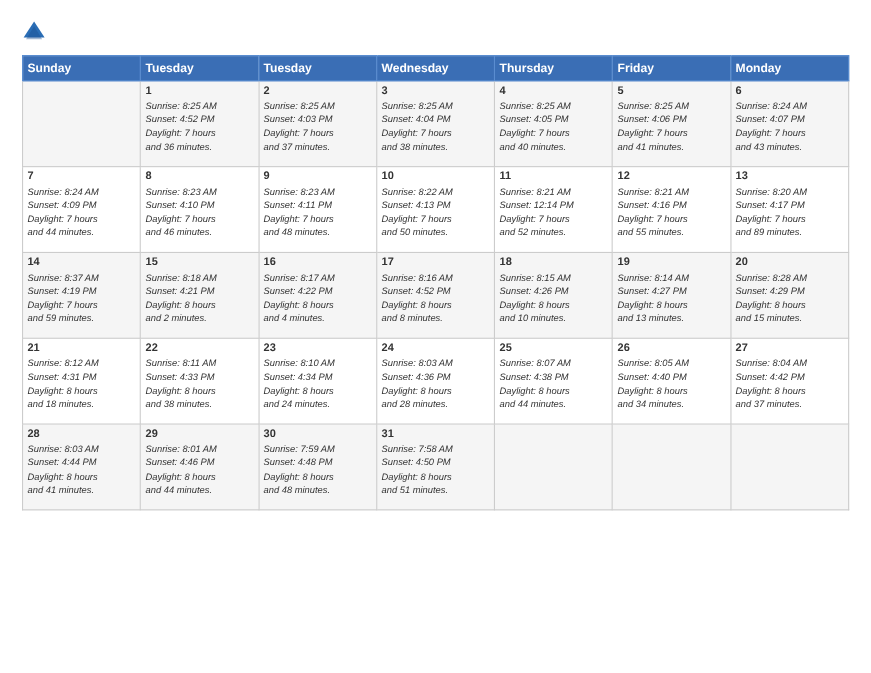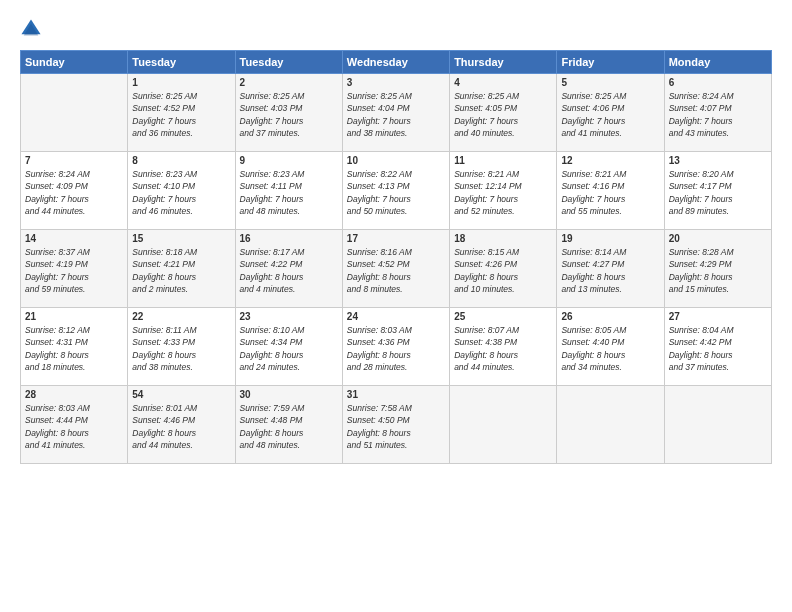--- a/index.html
+++ b/index.html
@@ -383,21 +383,21 @@
           <td>
             <span class="day-num">28</span>
             <div class="cell-content">
               <div>Sunrise: 8:03 AM</div>
               <div>Sunset: 4:44 PM</div>
               <div>Daylight: 8 hours</div>
               <div>and 41 minutes.</div>
             </div>
           </td>
           <td>
-            <span class="day-num">54</span>
+            <span class="day-num">29</span>
             <div class="cell-content">
               <div>Sunrise: 8:01 AM</div>
               <div>Sunset: 4:46 PM</div>
               <div>Daylight: 8 hours</div>
               <div>and 44 minutes.</div>
             </div>
           </td>
           <td>
             <span class="day-num">30</span>
             <div class="cell-content">

